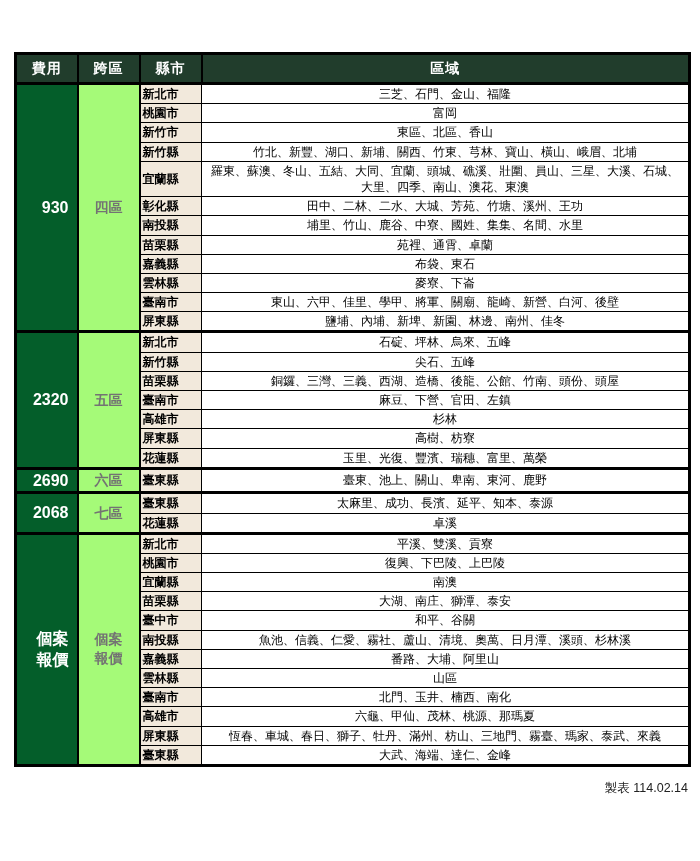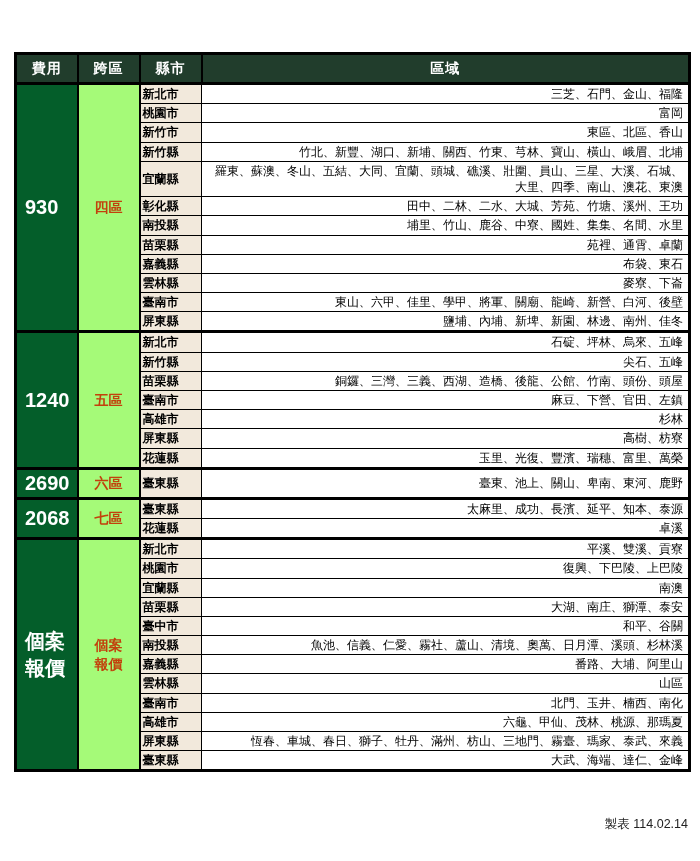--- a/index.html
+++ b/index.html
@@ -27,37 +27,37 @@
   col.c-county{width:62px;}
   col.c-areas{width:488px;}
   th{
     background:var(--header-bg);color:#fff;
     font-size:14px;font-weight:bold;height:30px;
     border:2px solid var(--border);text-align:center;
     letter-spacing:1px;
   }
   td{border:1px solid var(--border);font-size:12px;line-height:1.35;}
   td.fee{
-    background:var(--fee-bg);color:#fff;font-weight:bold;font-size:20px;
-    text-align:left;border-left:2px solid var(--border);
+    background:var(--fee-bg);color:#fff;font-weight:bold;font-size:16px;
+    text-align:right;border-left:2px solid var(--border);
     border-right:2px solid var(--border);padding:0 8px;line-height:1.35;
   }
   td.zone{
-    background:var(--zone-bg);color:#c2410c;font-weight:bold;font-size:14px;
+    background:var(--zone-bg);color:#737373;font-weight:bold;font-size:14px;
     text-align:center;border-right:2px solid var(--border);padding:0 10px;
     line-height:1.35;
   }
   td.county{
     background:var(--county-bg);font-weight:bold;
     height:19px;padding:1px 2px;
   }
-  td.areas{background:#fff;text-align:right;padding:1px 5px;}
+  td.areas{background:#fff;text-align:center;padding:1px 5px;}
   tr.group-start td{border-top:3px solid var(--border);}
   .footer-note{
-    position:absolute;right:12px;top:816px;
+    position:absolute;right:12px;top:780px;
     font-size:12.5px;color:#222;
   }
 </style>
 </head>
 <body>
 
 <div class="page">
   <table class="pricing">
     <colgroup>
       <col class="c-fee">
@@ -120,21 +120,21 @@
       <tr>
         <td class="county">臺南市</td>
         <td class="areas">東山、六甲、佳里、學甲、將軍、關廟、龍崎、新營、白河、後壁</td>
       </tr>
       <tr>
         <td class="county">屏東縣</td>
         <td class="areas">鹽埔、內埔、新埤、新園、林邊、南州、佳冬</td>
       </tr>
 
       <tr class="group-start">
-        <td class="fee" rowspan="7">1240</td>
+        <td class="fee" rowspan="7">2320</td>
         <td class="zone" rowspan="7">五區</td>
         <td class="county">新北市</td>
         <td class="areas">石碇、坪林、烏來、五峰</td>
       </tr>
       <tr>
         <td class="county">新竹縣</td>
         <td class="areas">尖石、五峰</td>
       </tr>
       <tr>
         <td class="county">苗栗縣</td>

